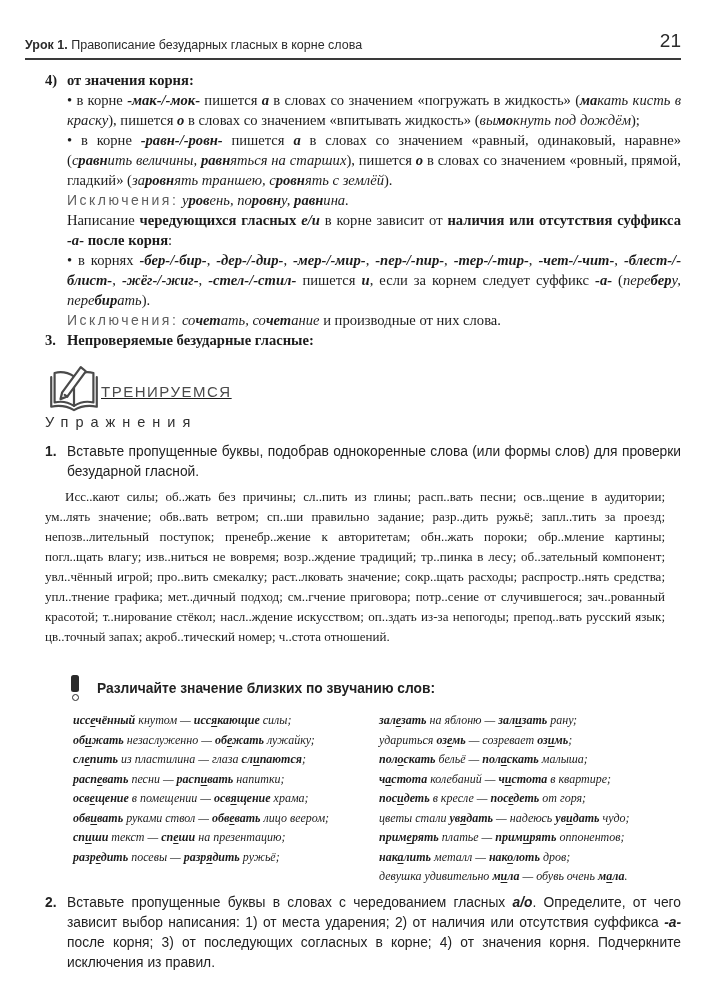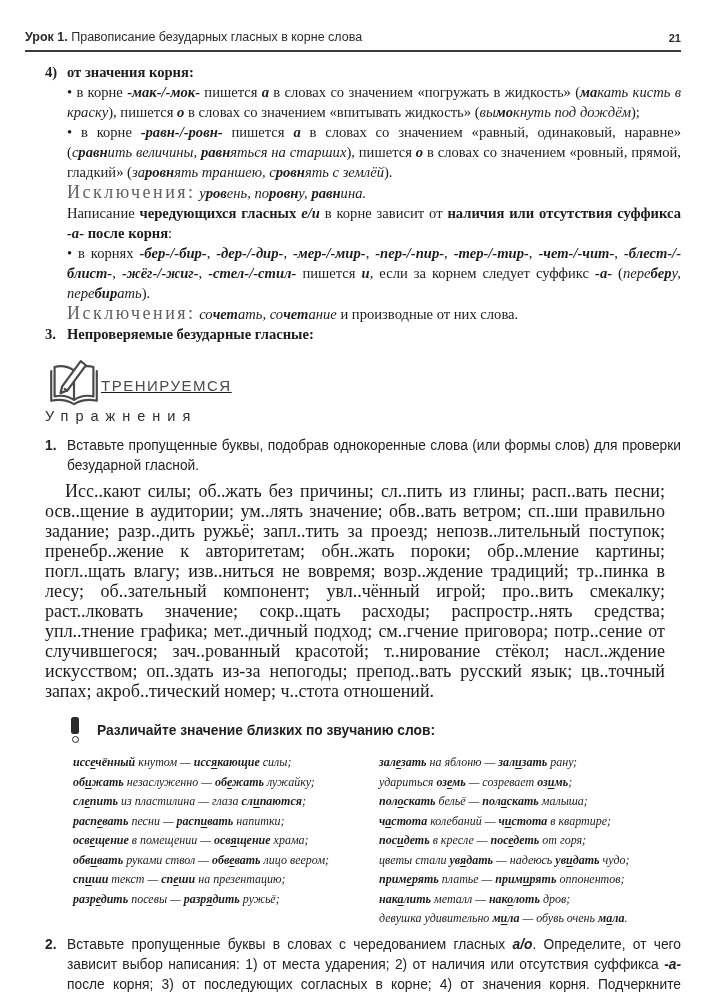--- a/index.html
+++ b/index.html
@@ -8,31 +8,31 @@
     box-sizing:border-box;padding:30px 24px 0 45px;overflow:hidden;
     font-family:"Liberation Serif","DejaVu Serif",serif;color:#1c1c1c;
   }
   
   .hdr{
     display:flex;justify-content:space-between;align-items:flex-end;
     font-family:"Liberation Sans","DejaVu Sans",sans-serif;font-size:12.5px;color:#2b2b2b;
     border-bottom:2px solid #3a3a3a;padding-bottom:6px;margin-left:-20px;margin-bottom:10px;
   }
   .hdr b{font-weight:bold;}
-  .hdr .pg{font-weight:bold;font-size:11px;}
+  .hdr .pg{font-weight:normal;font-size:19px;}
   
   .rules{font-size:14.6px;line-height:20px;}
   .ritem{display:flex;}
   .ritem .num{flex:0 0 22px;font-weight:bold;}
   .ritem .rtitle{font-weight:bold;}
   .rbody{padding-left:22px;}
   .rbody p{margin:0;text-align:justify;}
   .exc{margin:0;}
   .exc .exclab{
-    font-family:Liberation Serif, serif;font-size:18px;
+    font-family:Liberation Sans, sans-serif;font-size:14px;
     letter-spacing:2.5px;color:#5f5f5f;
   }
   .item3-text{margin:0;padding-left:22px;text-align:justify;}
   
   .trainer{display:flex;align-items:center;gap:0;margin:14px 0 0 2px;text-decoration:underline;}
   .trainer-label{
     font-family:"Liberation Sans","DejaVu Sans",sans-serif;font-size:15px;
     letter-spacing:1.5px;color:#4a4a4a;
   }
   .ex-heading{
@@ -41,24 +41,24 @@
   }
   
   .exercise{
     display:flex;font-family:"Liberation Sans","DejaVu Sans",sans-serif;
     font-size:13.8px;line-height:20px;color:#222;margin-top:4px;
   }
   .exercise .num{flex:0 0 22px;font-weight:bold;}
   .exercise .etext{text-align:justify;}
   .body-par{
     margin:5px 16px 0 0;text-align:justify;text-indent:20px;
-    font-size:18px;line-height:20px;
+    font-size:13px;line-height:20px;
   }
   
-  .warning{margin:16px 0 6px 24px;}
+  .warning{margin:28px 0 6px 24px;}
   .warn-head{display:flex;align-items:center;gap:16px;}
   .warn-title{
     font-family:"Liberation Sans","DejaVu Sans",sans-serif;
     font-weight:bold;font-size:13.8px;color:#222;
   }
   .excl{display:flex;flex-direction:column;align-items:center;width:12px;}
   .excl .bar{width:8px;height:17px;background:#2b2b2b;border-radius:2.5px;}
   .excl .dot{width:5px;height:5px;border:1.6px solid #2b2b2b;border-radius:50%;margin-top:2px;}
   .cols{display:flex;margin:10px 0 0 4px;}
   .cols ul{

